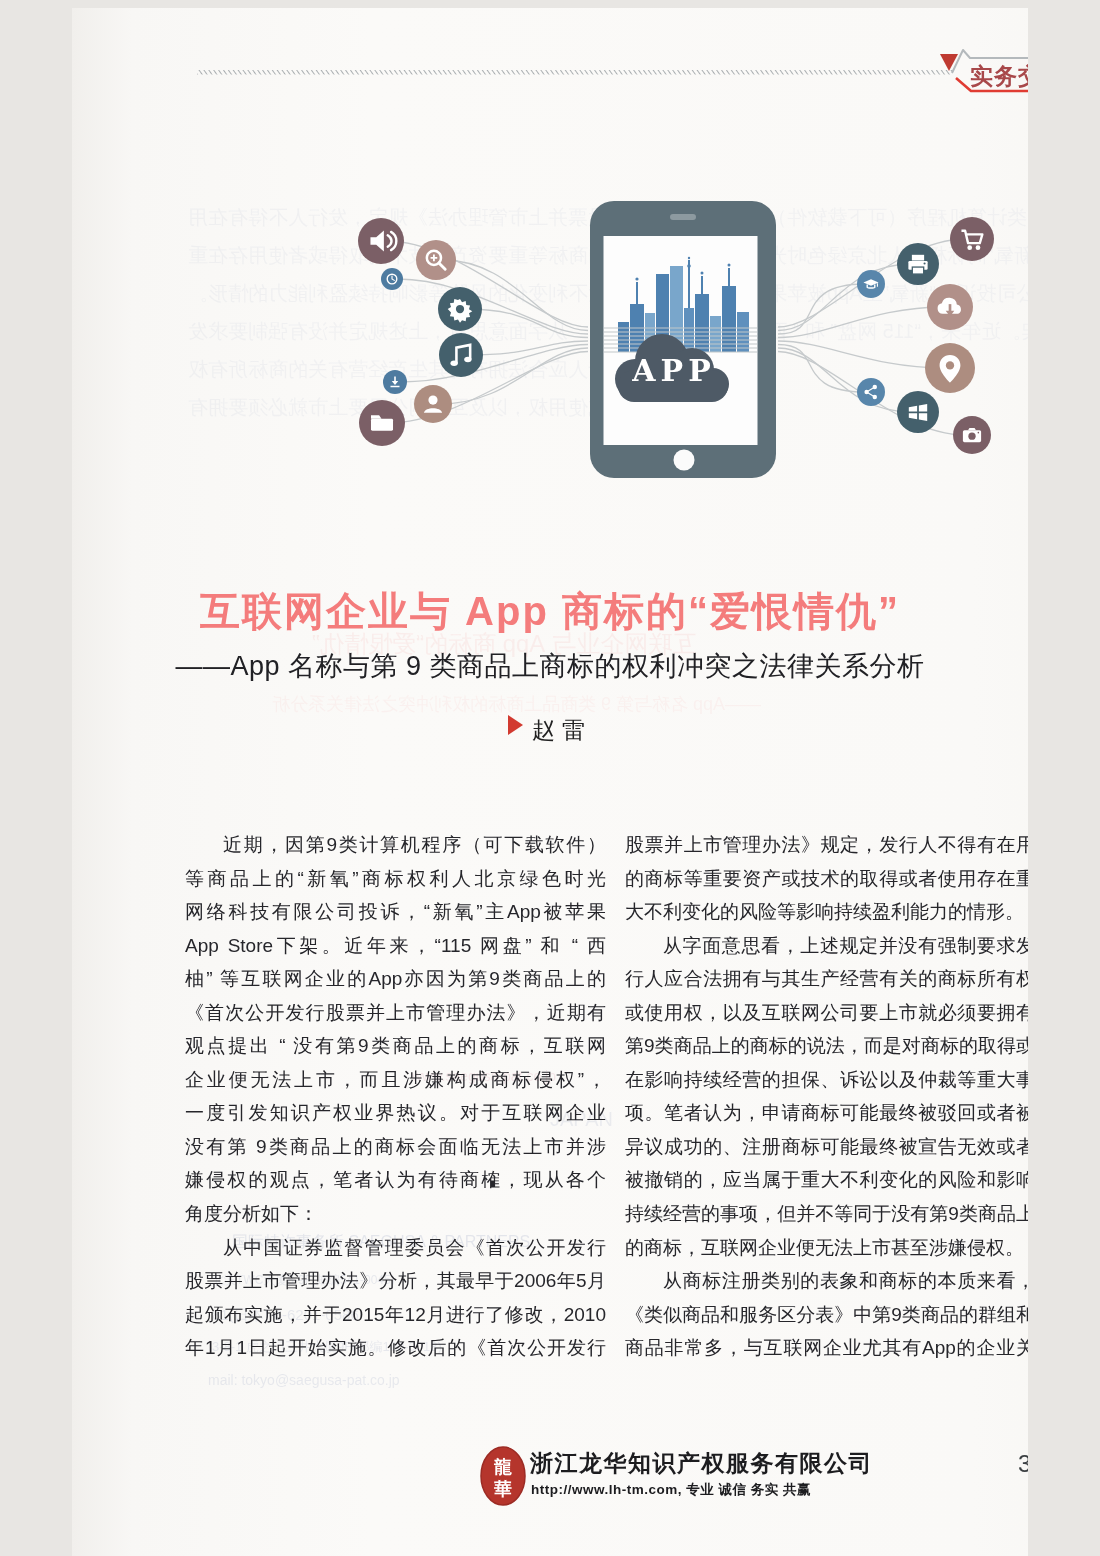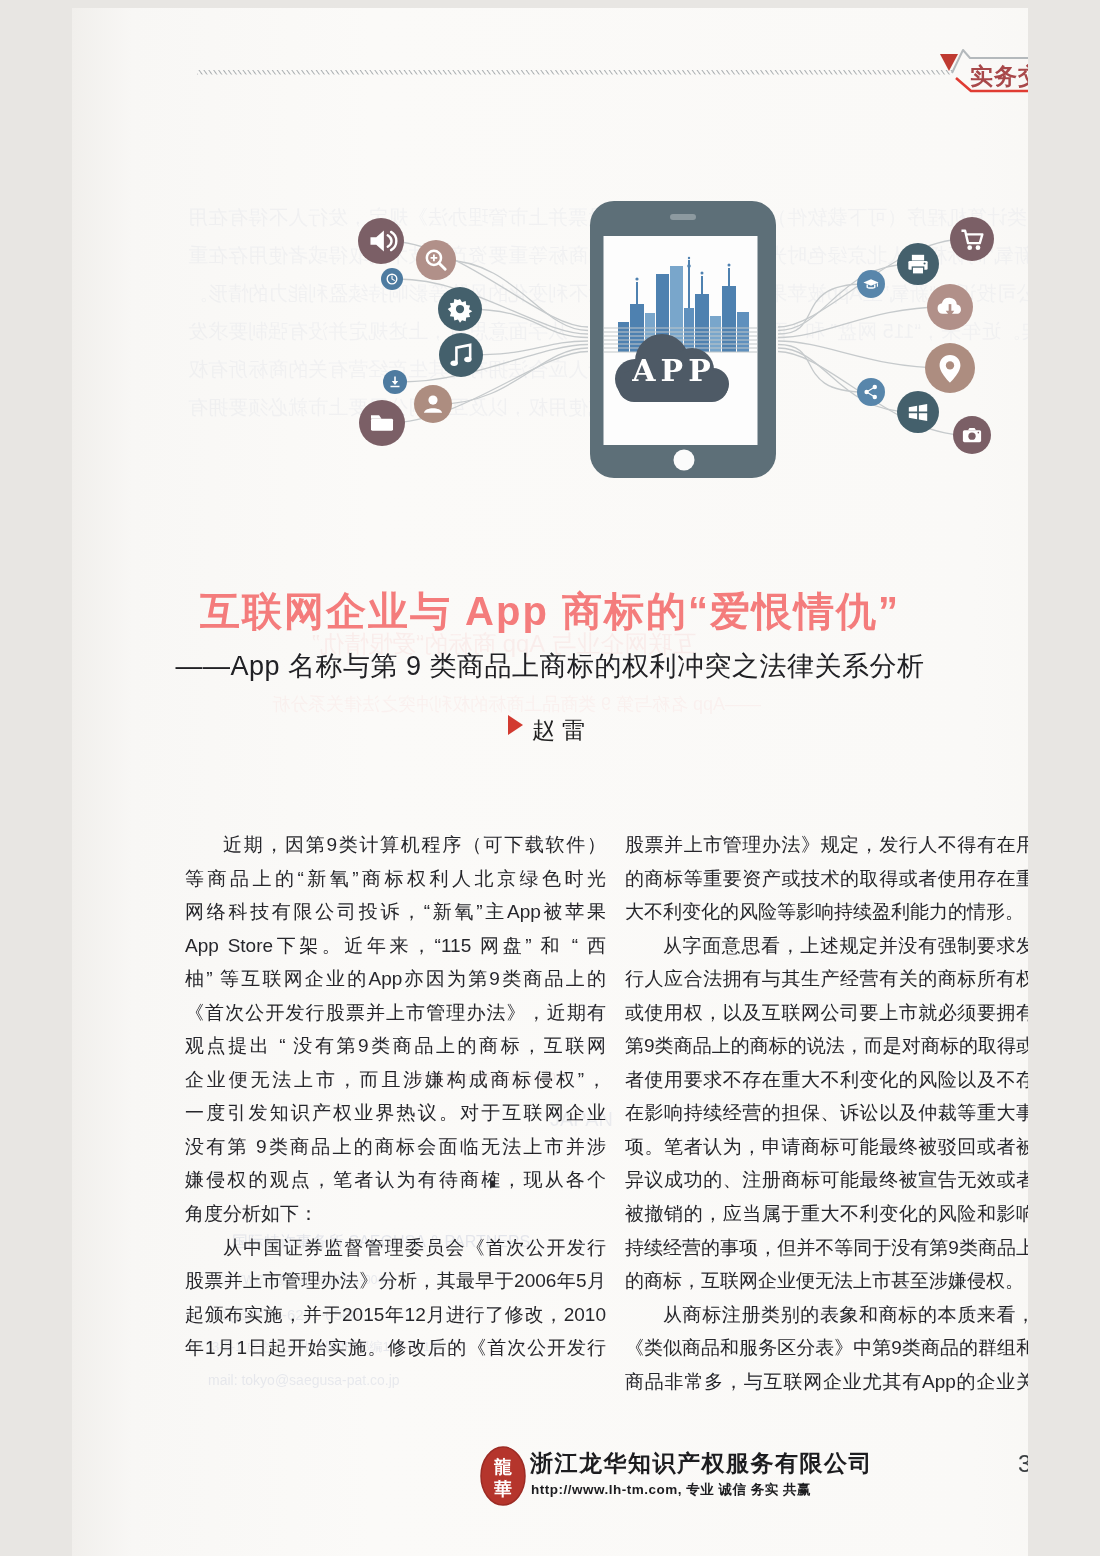--- a/index.html
+++ b/index.html
@@ -302,21 +302,20 @@
       <div class="bline">年1月1日起开始实施。修改后的《首次公开发行</div>
     </div>
   <div class="col col-right" id="col-right">
       <div class="bline">股票并上市管理办法》规定，发行人不得有在用</div>
       <div class="bline">的商标等重要资产或技术的取得或者使用存在重</div>
       <div class="bline pend">大不利变化的风险等影响持续盈利能力的情形。</div>
       <div class="bline pind">从字面意思看，上述规定并没有强制要求发</div>
       <div class="bline">行人应合法拥有与其生产经营有关的商标所有权</div>
       <div class="bline">或使用权，以及互联网公司要上市就必须要拥有</div>
       <div class="bline">第9类商品上的商标的说法，而是对商标的取得或</div>
-      <div class="bline">者使用要求不存在重大不利变化的风险以及不存</div>
       <div class="bline">在影响持续经营的担保、诉讼以及仲裁等重大事</div>
       <div class="bline">项。笔者认为，申请商标可能最终被驳回或者被</div>
       <div class="bline">异议成功的、注册商标可能最终被宣告无效或者</div>
       <div class="bline">被撤销的，应当属于重大不利变化的风险和影响</div>
       <div class="bline">持续经营的事项，但并不等同于没有第9类商品上</div>
       <div class="bline pend">的商标，互联网企业便无法上市甚至涉嫌侵权。</div>
       <div class="bline pind">从商标注册类别的表象和商标的本质来看，</div>
       <div class="bline">《类似商品和服务区分表》中第9类商品的群组和</div>
       <div class="bline">商品非常多，与互联网企业尤其有App的企业关</div>
     </div>

